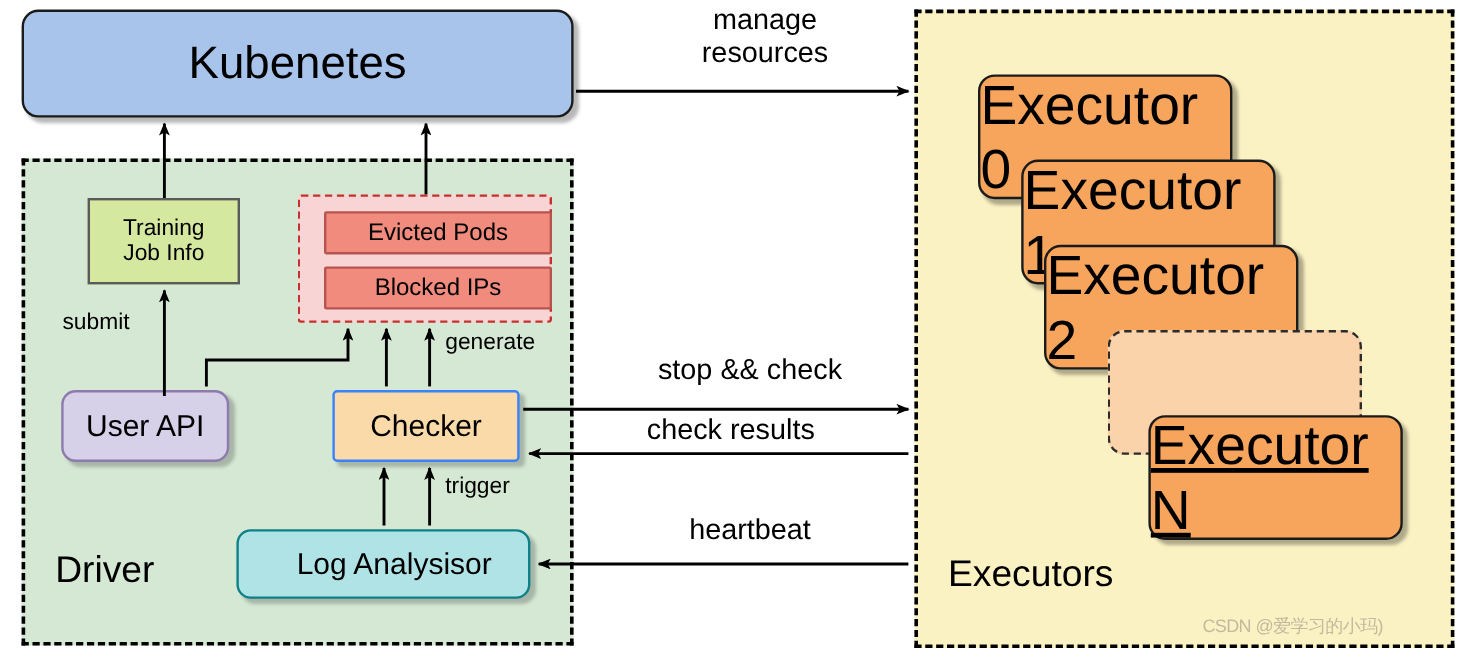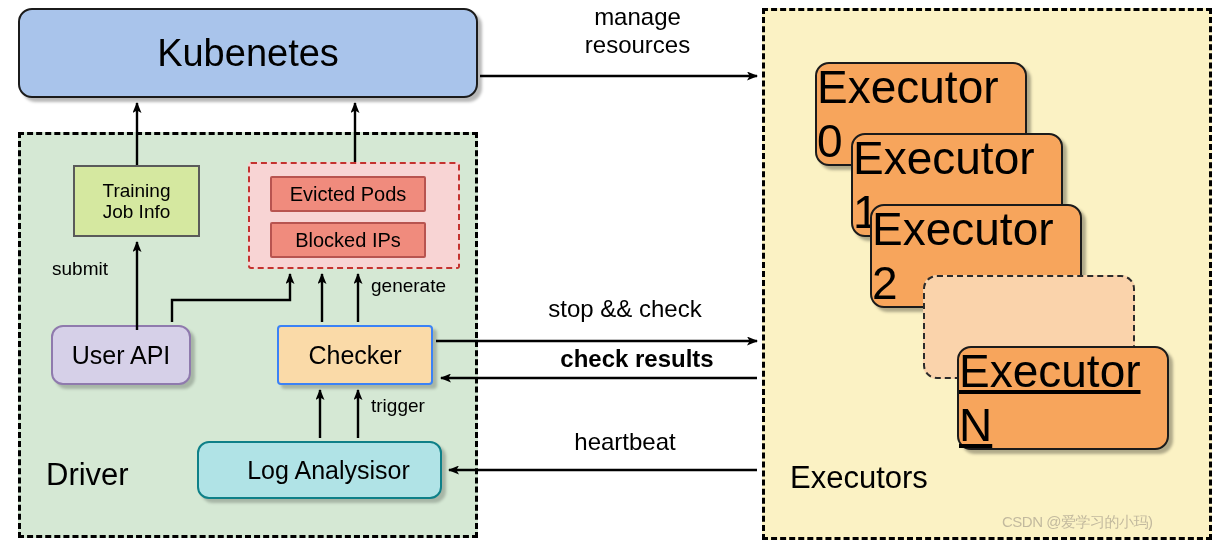--- a/index.html
+++ b/index.html
@@ -75,21 +75,21 @@
     left: 248px; top: 162px; width: 212px; height: 107px;
     background: #f8d4d4;
     border: 2px dashed #c4322f;
     border-radius: 3px;
     display: block;
   }
   .pod-box {
     position: absolute;
     box-sizing: border-box;
     left: 20px;
-    width: 156px;
+    width: 190px;
     height: 36px;
     background: #f08b7d;
     border: 2px solid #b85450;
     border-radius: 2px;
     display: flex;
     align-items: center;
     justify-content: center;
     font-size: 20px;
     color: #000;
   }
@@ -158,21 +158,21 @@
     position: absolute;
     font-size: 24px;
     color: #000;
     white-space: pre-line;
     text-align: center;
     line-height: 1.15;
   }
   .edge-label.small { font-size: 19px; }
   #label-manage-resources { left: 530px; top: 3px;   width: 215px; }
   #label-stop-check       { left: 500px; top: 295px; width: 250px; }
-  #label-check-results    { left: 512px; top: 345px; width: 250px; font-weight: bold; }
+  #label-check-results    { left: 484px; top: 345px; width: 250px; }
   #label-heartbeat        { left: 500px; top: 428px; width: 250px; }
   #label-submit  { left: 52px;  top: 258px; }
   #label-generate{ left: 371px; top: 275px; }
   #label-trigger { left: 371px; top: 395px; }
 
   #svg-edges {
     position: absolute;
     left: 0; top: 0;
     width: 1230px; height: 551px;
     pointer-events: none;

